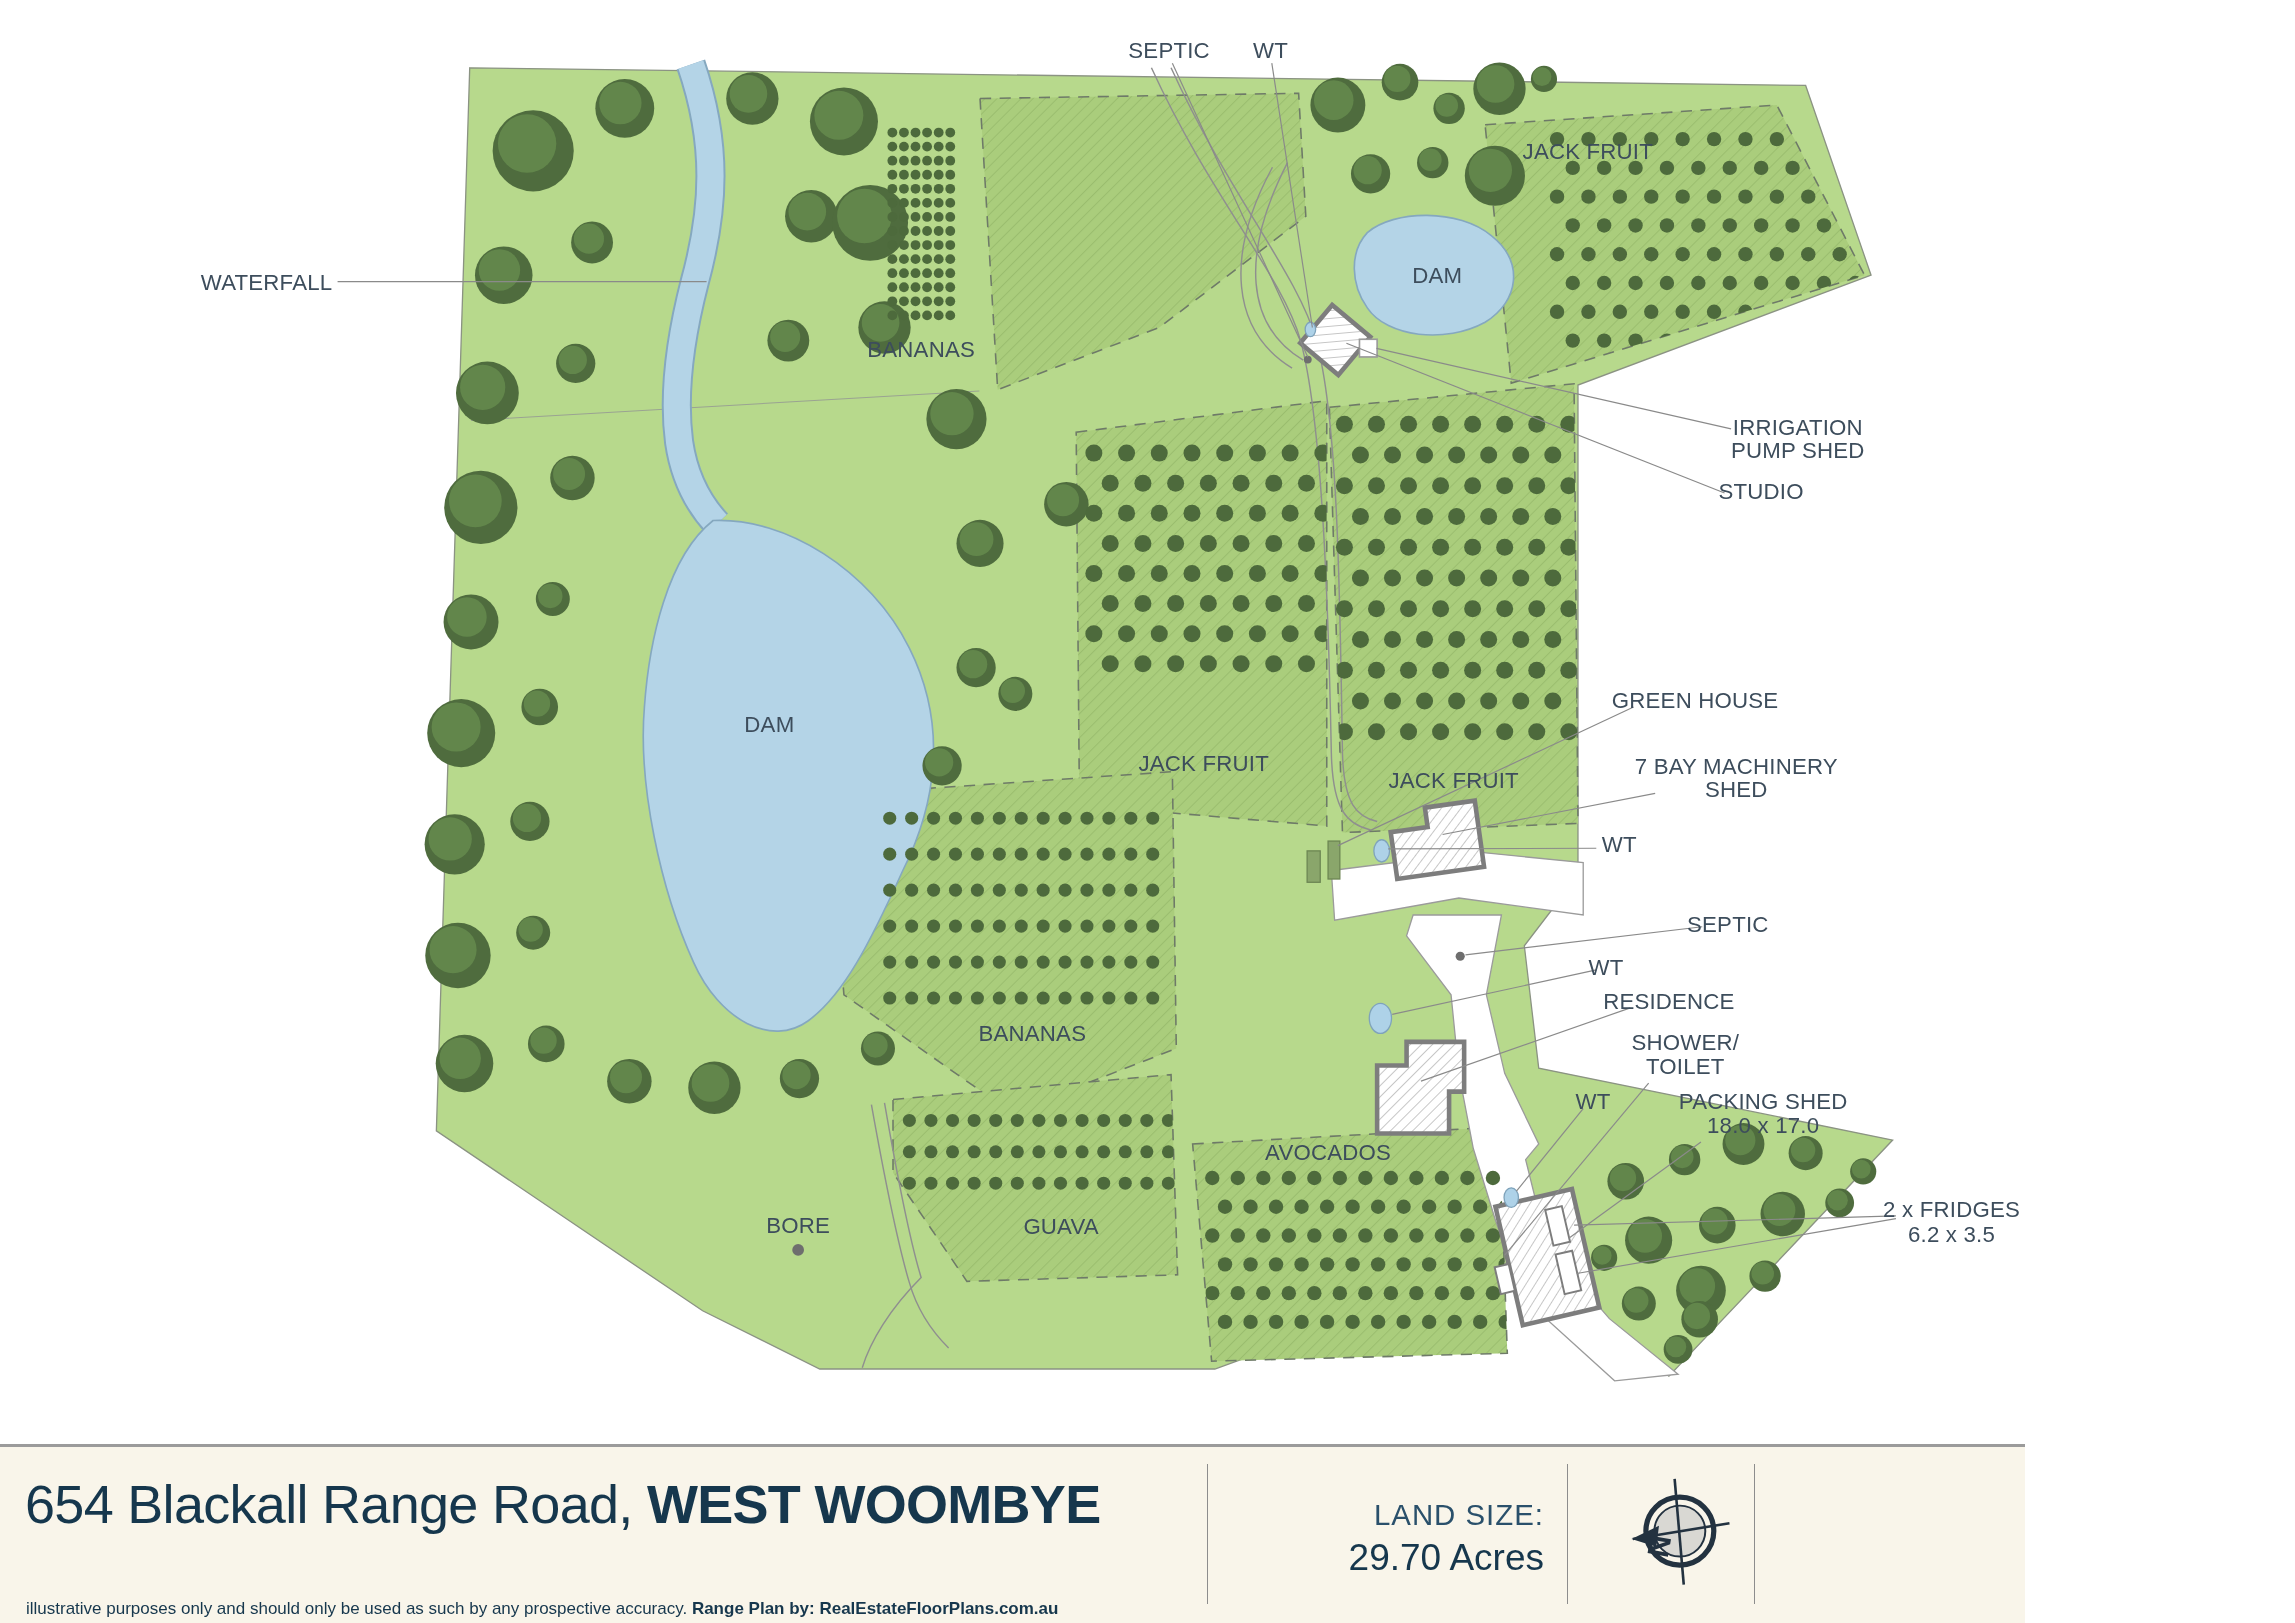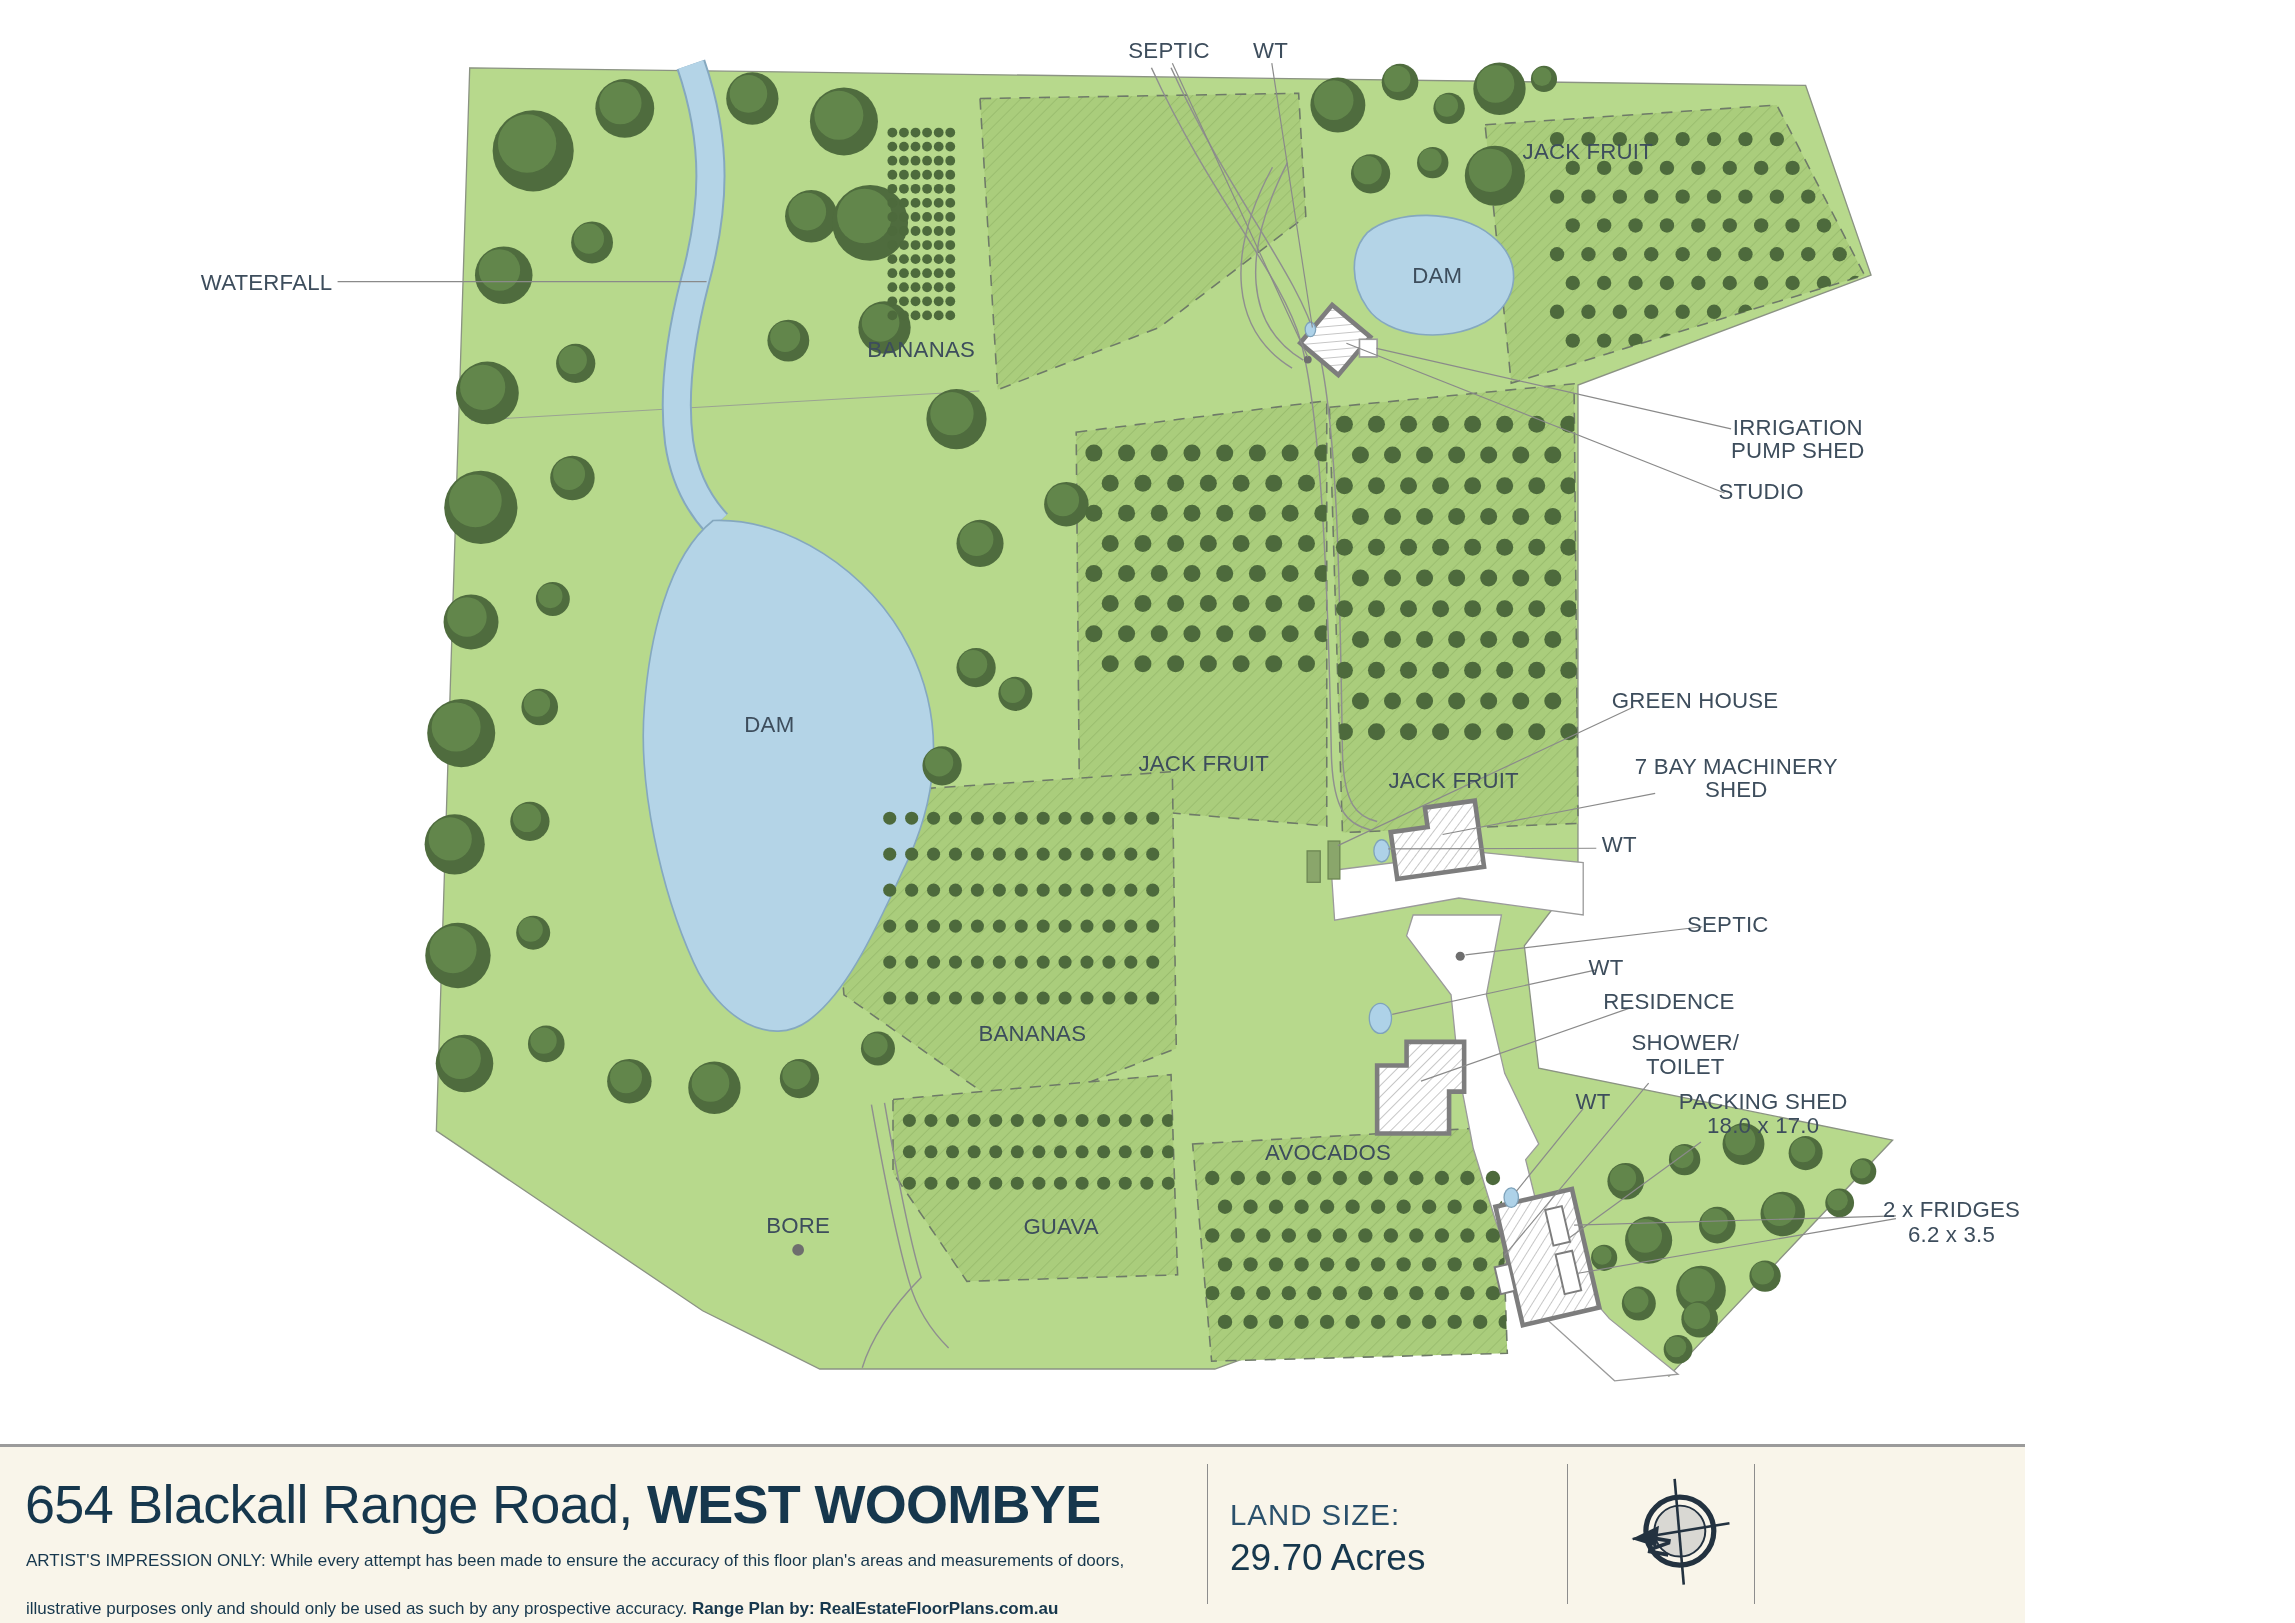--- a/index.html
+++ b/index.html
@@ -16,21 +16,21 @@
   .marker-wt{fill:#aed2e8;stroke:#7fa3bb;stroke-width:2;}
   .marker-dot{fill:#6e6e6e;}
   
   .footer{position:absolute;left:0;top:1444px;width:2295px;height:180px;background:#f9f5ea;
           border-top:3.3px solid #9b9b9b;box-sizing:border-box;color:#16374d;padding-left:36px;}
   .addr{position:absolute;left:25px;top:26px;font-size:54px;letter-spacing:-0.7px;white-space:nowrap;font-weight:normal;}
   .addr b{font-weight:bold;}
   .disc{position:absolute;left:26px;top:102px;font-size:17px;line-height:24px;color:#16374d;}
   .disc b{font-weight:bold;}
   .vdiv{position:absolute;top:17px;height:140px;width:1.3px;background:#8d8d8d;}
-  .land{position:absolute;left:1230px;top:51px;width:314px;text-align:left;}
+  .land{position:absolute;left:1230px;top:51px;width:314px;text-align:right;}
   .land .lbl{font-size:29.4px;letter-spacing:1px;color:#2a506b;}
   .land .val{font-size:37px;font-weight:normal;margin-top:5.2px;color:#16374d;}
   .compass{position:absolute;left:1625px;top:29px;}
   .logo{position:absolute;left:1794px;top:19.6px;}
 </style>
 </head>
 <body>
 
 <div class="stage">
 
@@ -802,21 +802,21 @@
   <text class="map-label" text-anchor="middle" x="2695" y="1731">18.0 x 17.0</text>
   <text class="map-label" text-anchor="middle" x="2983" y="1860">2 x FRIDGES</text>
   <text class="map-label" text-anchor="middle" x="2983" y="1898">6.2 x 3.5</text>
 </svg>
 
 <div class="footer">
   <div class="addr">
     <span>654 Blackall Range Road, </span><b>WEST WOOMBYE</b>
   </div>
   <div class="disc">
-    <span>ARTIST'S IMPRESSION ONLY: While every attempt has been made to ensure the accuracy of this floor plan's areas and measurements of doors,</span><br>
+    <br>
     <br>
     <span>illustrative purposes only and should only be used as such by any prospective accuracy. </span><b>Range Plan by: RealEstateFloorPlans.com.au</b>
   </div>
 
   <div class="vdiv" style="left:1207px"></div>
   <div class="vdiv" style="left:1567px"></div>
   <div class="vdiv" style="left:1754px"></div>
 
   <div class="land">
     <div class="lbl">LAND SIZE:</div>

